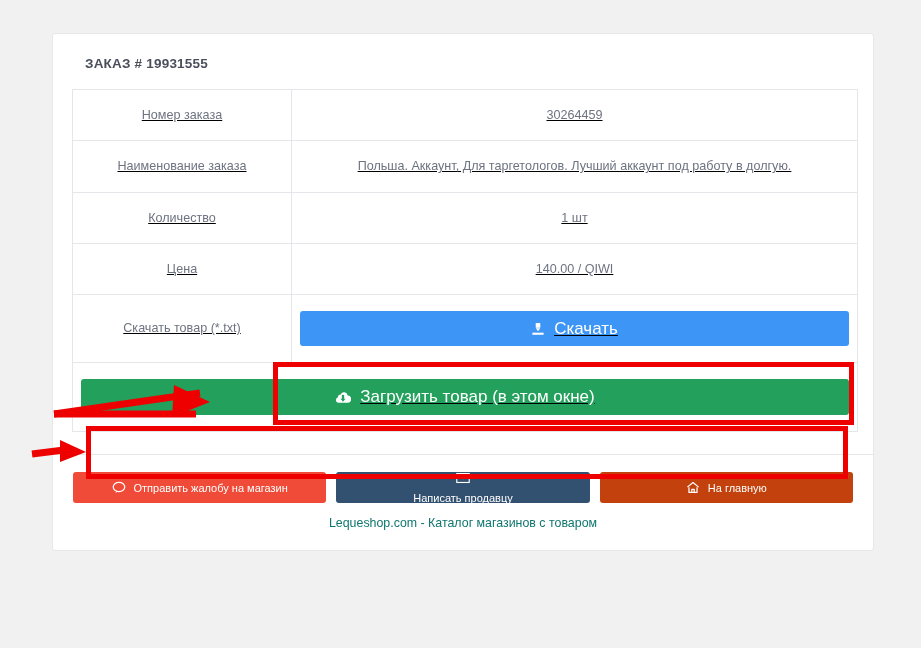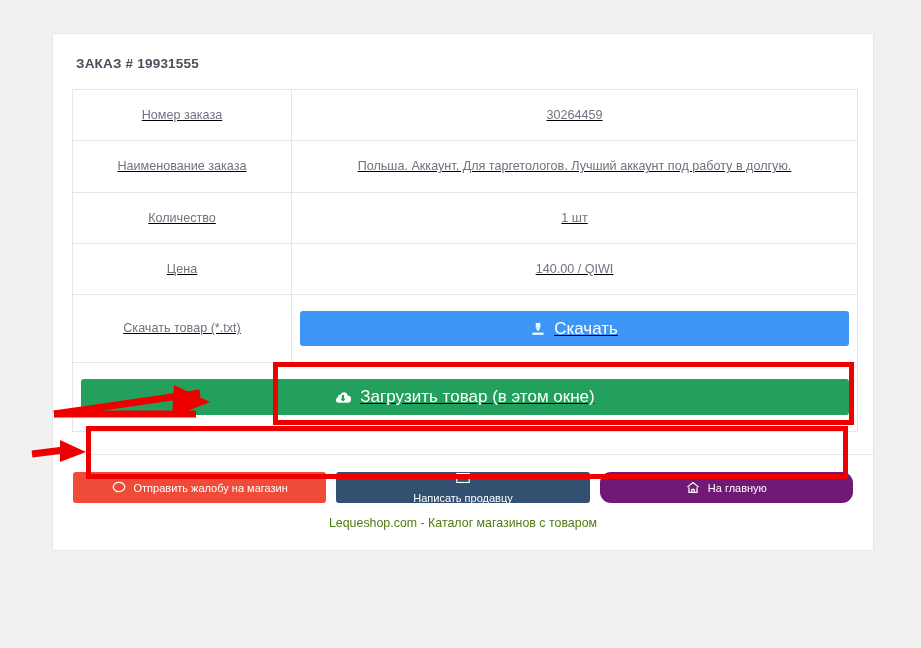--- a/index.html
+++ b/index.html
@@ -21,21 +21,21 @@
     left: 52px;
     top: 33px;
     width: 822px;
     background: #ffffff;
     border: 1px solid #e7e7e7;
     border-radius: 3px;
     box-sizing: border-box;
   }
 
   .card-header {
-    padding: 22px 20px 18px 23px;
+    padding: 22px 20px 18px 32px;
   }
   .card-title {
     font-size: 13.5px;
     font-weight: bold;
     color: #4a4f5c;
     letter-spacing: 0.2px;
   }
 
   .card-body {
     padding: 0 15px 22px 19px;
@@ -122,28 +122,28 @@
     color: #ffffff;
     font-size: 11px;
     font-family: "Liberation Sans", sans-serif;
     cursor: pointer;
     flex: 1;
     padding: 0 6px;
     box-sizing: border-box;
   }
   .btn-complaint { background: #ef4b38; }
   .btn-seller    { background: #32506f; flex-direction: column; }
-  .btn-home      { background: #701a75; border-radius: 11px; }
+  .btn-home      { background: #c2410c; }
   .foot-btn .ico svg { display: block; }
 
   .footer-link {
     text-align: center;
     margin-top: 13px;
     font-size: 12.4px;
-    color: #4d7c0f;
+    color: #0f766e;
     text-decoration: none;
     display: block;
   }
 
   
   .anno-box {
     position: absolute;
     border: 5px solid #ee0000;
     box-sizing: border-box;
     pointer-events: none;

